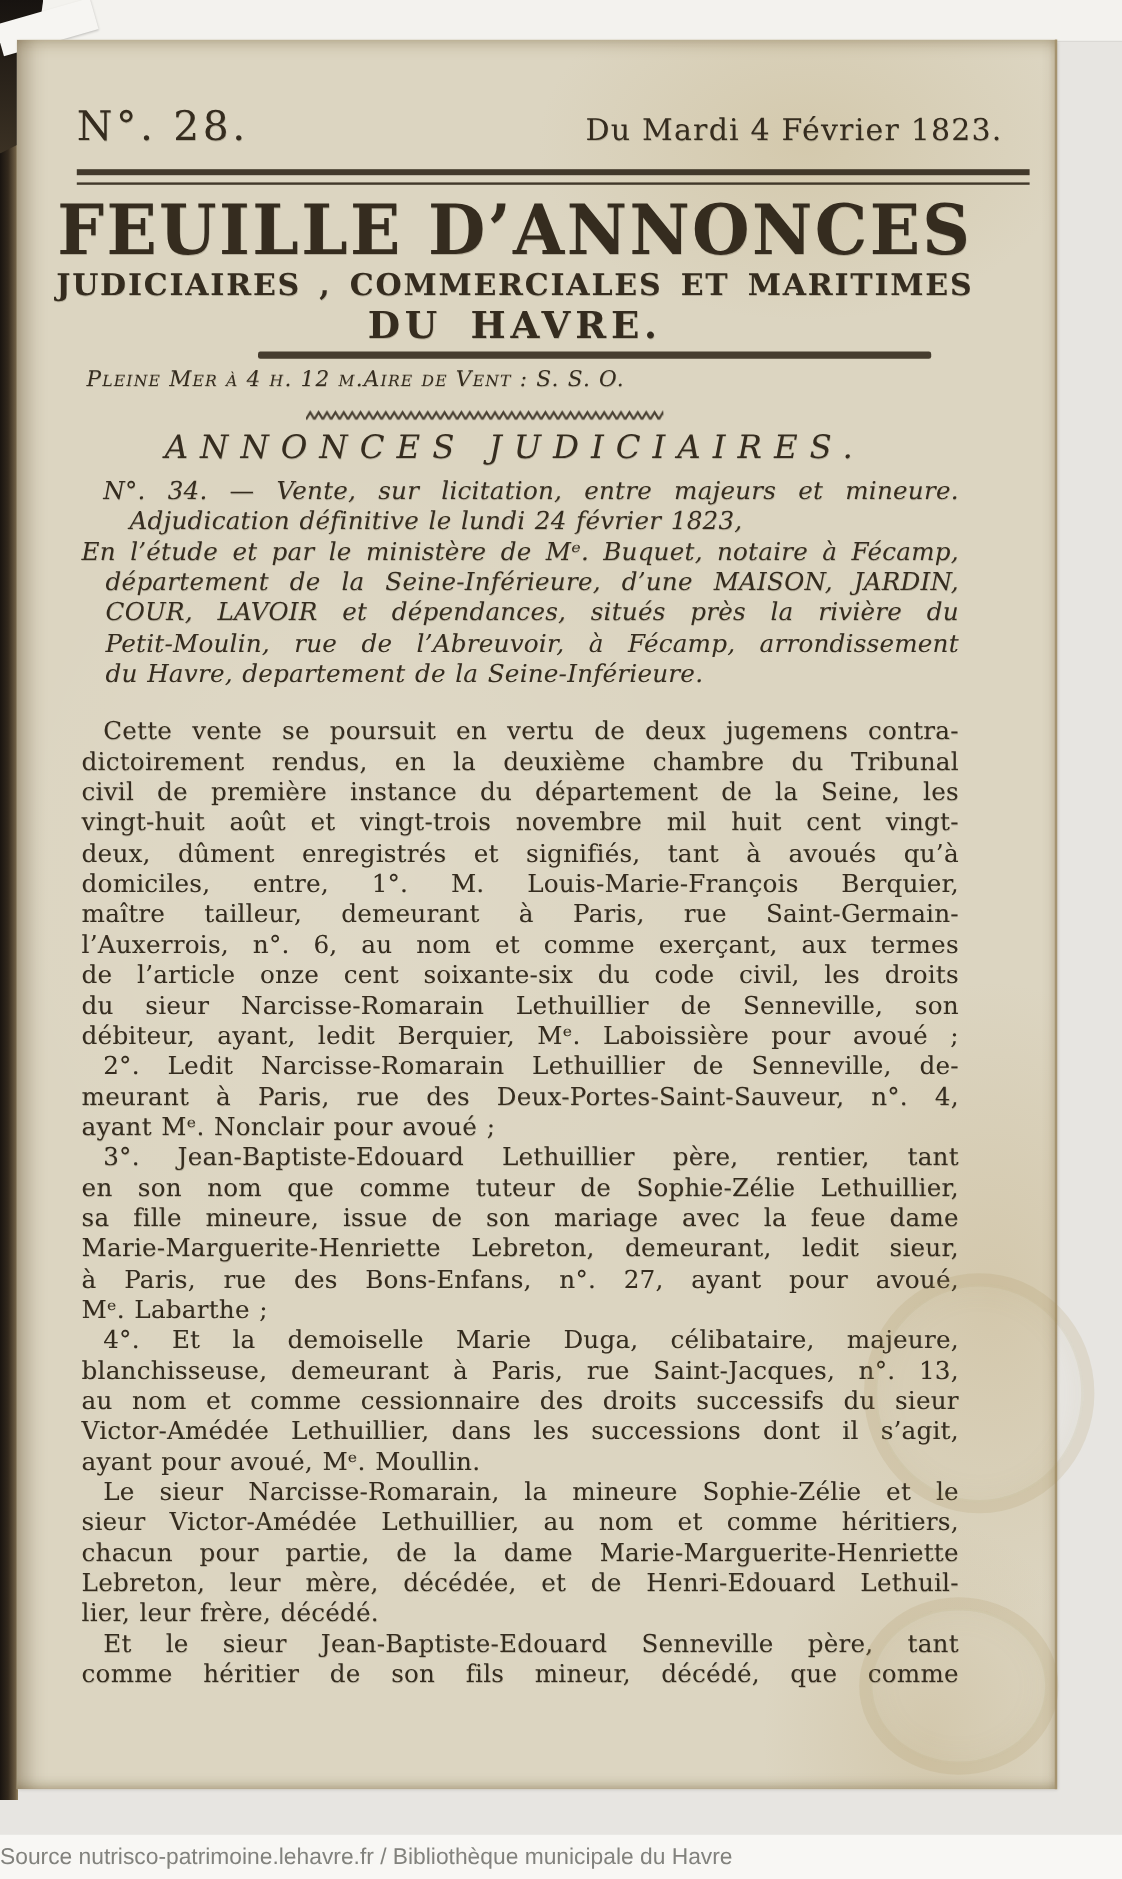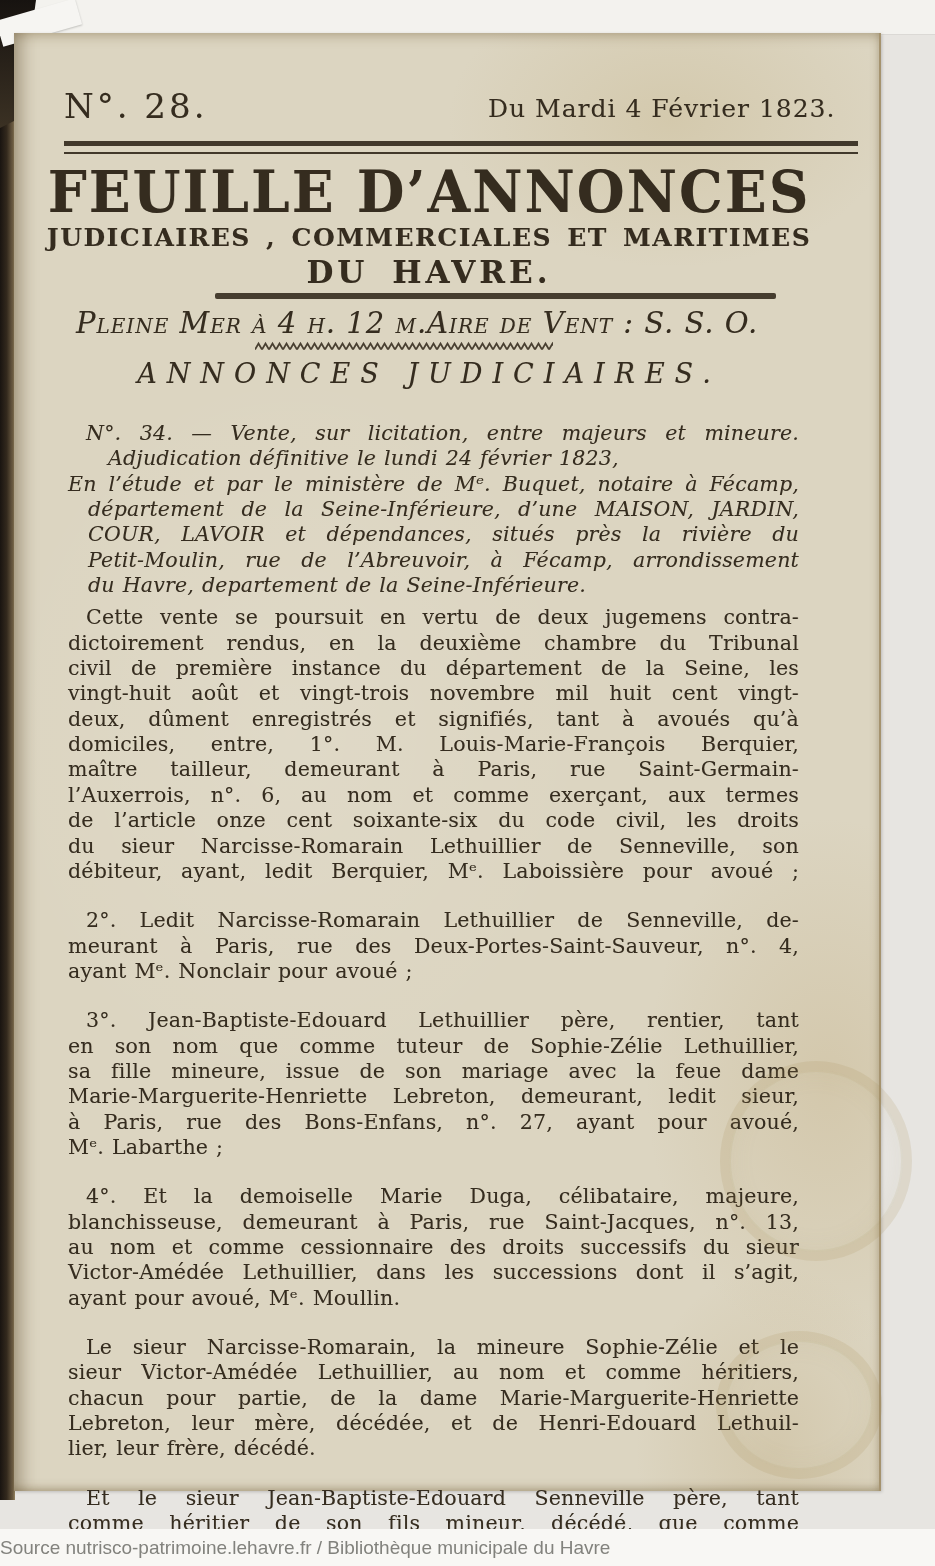--- a/index.html
+++ b/index.html
@@ -94,23 +94,23 @@
     text-align:center;
     font-size:31px;font-weight:700;letter-spacing:4px;word-spacing:9px;
   }
   .rule-short{
     position:absolute;top:260px;left:201px;width:561px;height:6px;
     background:var(--ink);opacity:.9;
     border-radius:2px;
   }
   .info-row{
     position:absolute;top:273px;left:58px;width:690px;
-    display:flex;justify-content:center;
+    display:flex;justify-content:flex-start;
     font-style:italic;font-variant:small-caps;
-    font-size:29px;letter-spacing:1px;
+    font-size:18px;letter-spacing:1px;
   }
   .squiggle{position:absolute;top:308px;left:241px;width:298px;height:11px;color:var(--ink);opacity:.88;}
   .section-heading{
     position:absolute;top:325px;left:20px;width:790px;
     text-align:center;
     font-size:27px;font-weight:500;letter-spacing:10px;
     white-space:nowrap;
     font-style:italic;
   }
   .body-text{
@@ -118,24 +118,24 @@
     font-size:20.5px;line-height:25.35px;
     letter-spacing:.2px;word-spacing:1.2px;
   }
   .line{
     text-align:justify;
     text-align-last:justify;
     white-space:normal;
   }
   .line.end{text-align-last:left;}
   .line.i{font-style:italic;}
-  .line.in1{text-indent:18px;margin-top:24px;}
+  .line.in1{text-indent:18px;}
   .line.in2{text-indent:40px;}
   .line.hang{padding-left:20px;}
-  .line.gap{margin-top:7px;}
+  .line.gap{margin-top:23px;}
   
   .stamp{
     position:absolute;border-radius:50%;
     border:9px solid rgba(169,143,88,.16);
     box-shadow:inset 0 0 0 2px rgba(169,143,88,.10), inset 0 0 26px rgba(169,143,88,.10);
   }
   .stamp.s1{left:706px;top:1028px;width:192px;height:200px;}
   .stamp.s2{left:702px;top:1298px;width:166px;height:148px;}
   
   .scan-footer{

